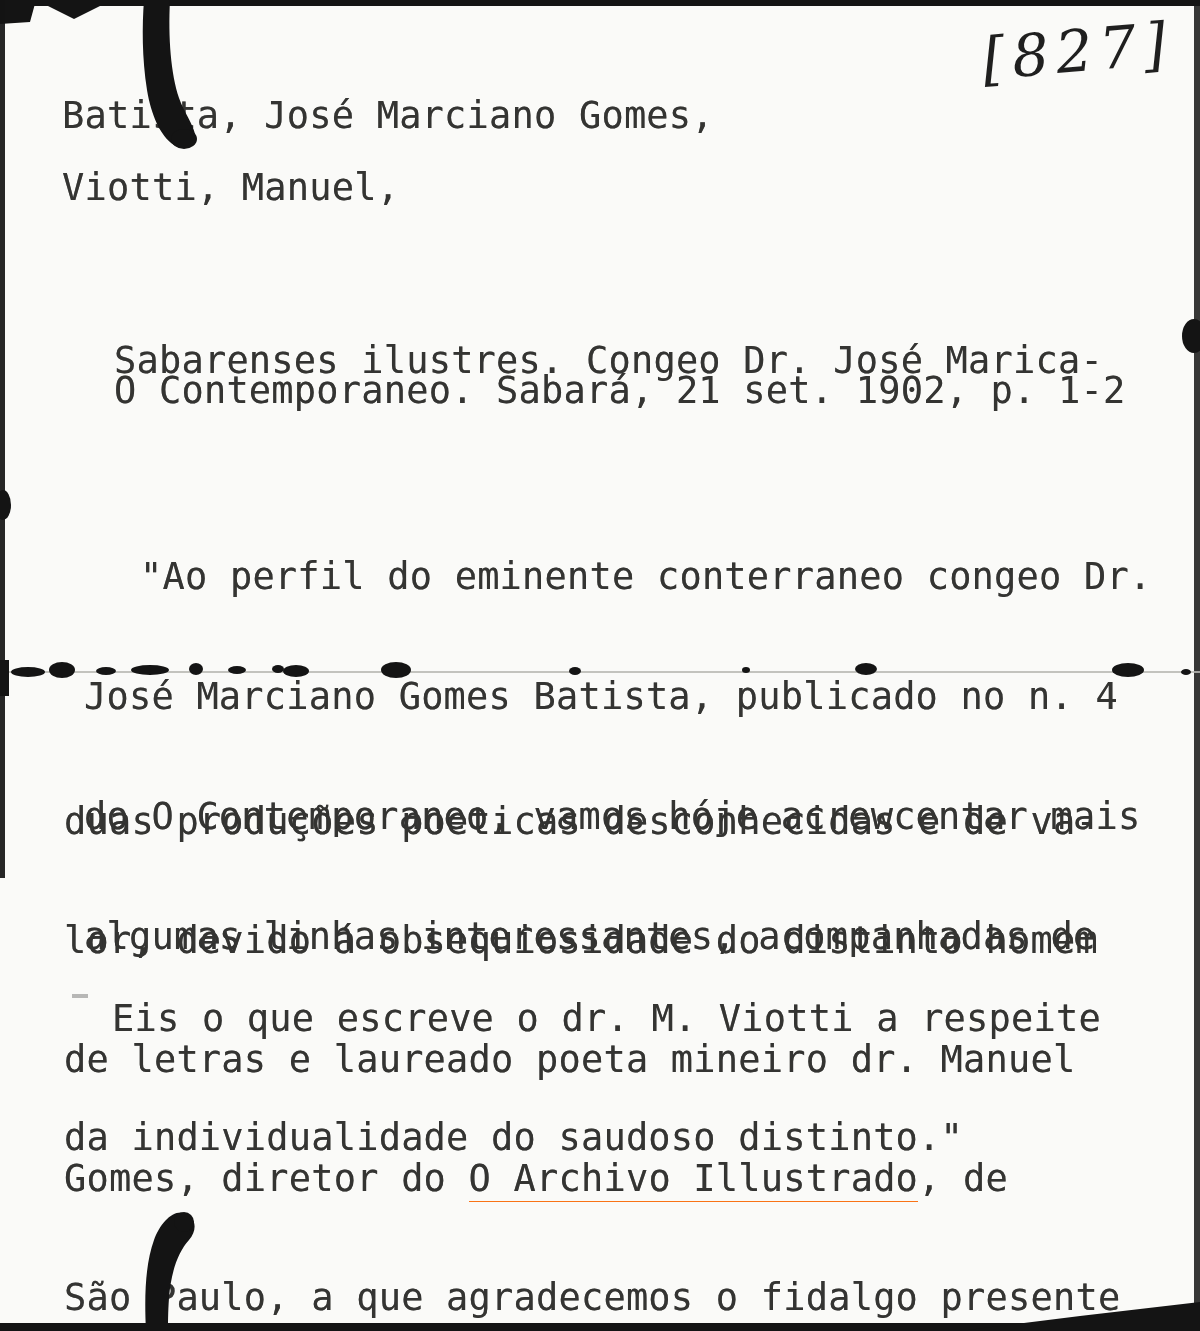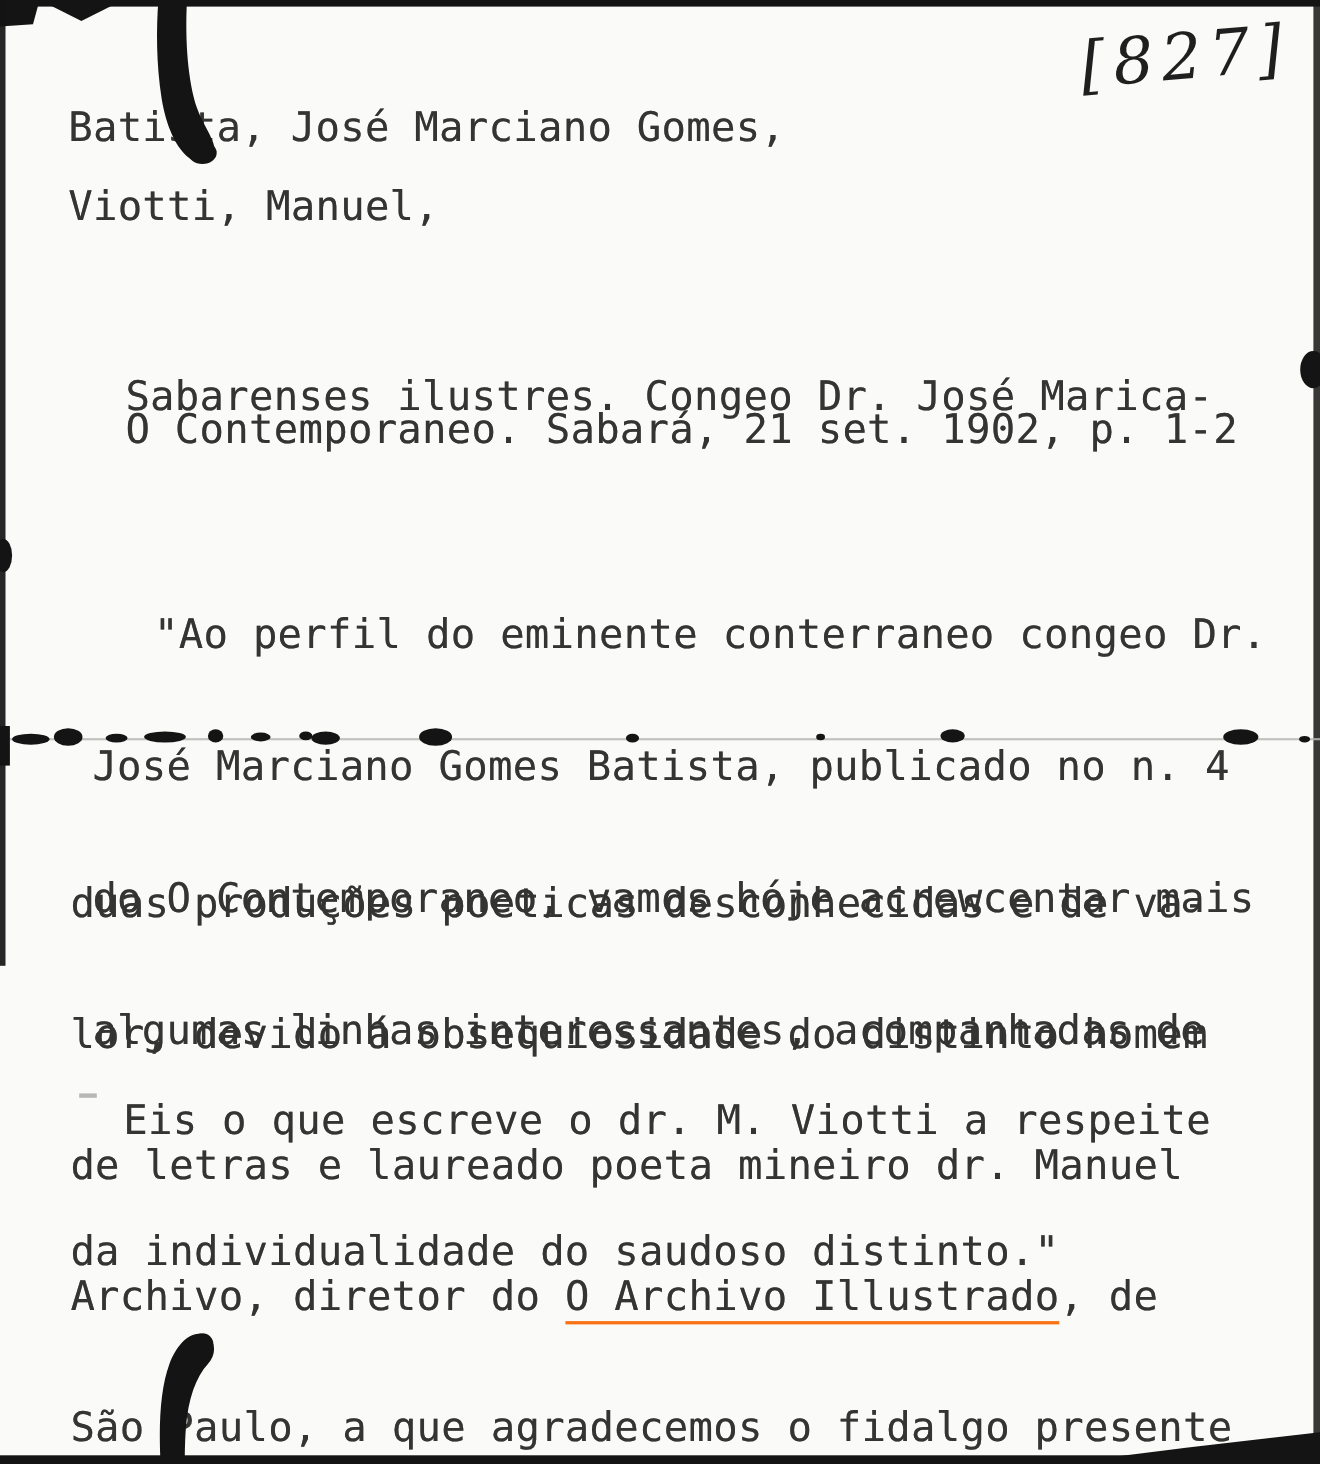--- a/index.html
+++ b/index.html
@@ -9,21 +9,21 @@
     font-family:"DejaVu Sans Mono","Liberation Mono",monospace;
     color:#2b2b2b;
   }
   .tw{position:absolute;font-size:37px;line-height:40px;white-space:pre;letter-spacing:.2px;}
   .tw .line{display:block;}
   .lh39 .line{line-height:39px;}
   .ind30{padding-left:30px;}
   .ind48{padding-left:48px;}
   .ind56{padding-left:56px;}
   .soft{color:#343432;text-shadow:0 0 .6px rgba(40,40,40,.55);}
-  .ul-title{border-bottom:3px solid #f97316;padding-bottom:1px;}
+  .ul-title{border-bottom:1px solid #f97316;padding-bottom:1px;}
   .handwritten{
     position:absolute;left:982px;top:16px;width:220px;
     font-family:"DejaVu Serif","Liberation Serif",serif;
     font-style:italic;font-size:58px;letter-spacing:7px;color:#1f1f1f;
     transform:rotate(-5deg);
   }
   svg.overlay{position:absolute;left:0;top:0;z-index:5;pointer-events:none;}
   .txt{z-index:1;}
 </style>
 </head>
@@ -47,21 +47,21 @@
     <span class="line ind56">"Ao perfil do eminente conterraneo congeo Dr.</span>
     <span class="line">José Marciano Gomes Batista, publicado no n. 4</span>
     <span class="line">do O Contemporaneo, vamos hóje acrewcentar mais</span>
     <span class="line">algumas linhas interessantes, acompanhadas de</span>
   </div>
 
   <div class="tw soft txt lh39" style="left:64px;top:722px;">
     <span class="line">duas produções poeticas desconhecidas e de va-</span>
     <span class="line">lor, devido á obsequiosidade do distinto homem</span>
     <span class="line">de letras e laureado poeta mineiro dr. Manuel</span>
-    <span class="line"><span>Archivo, diretor do </span><span class="ul-title">O Archivo Illustrado</span><span>, de</span></span>
+    <span class="line"><span>Gomes, diretor do </span><span class="ul-title">O Archivo Illustrado</span><span>, de</span></span>
     <span class="line">São Paulo, a que agradecemos o fidalgo presente</span>
     
   </div>
 
   <div class="tw soft txt lh39" style="left:64px;top:919px;">
     <span class="line ind48">Eis o que escreve o dr. M. Viotti a respeite</span>
     <span class="line">da individualidade do saudoso distinto."</span>
   </div>
 
   <svg class="overlay" width="1200" height="1331" viewBox="0 0 1200 1331">

